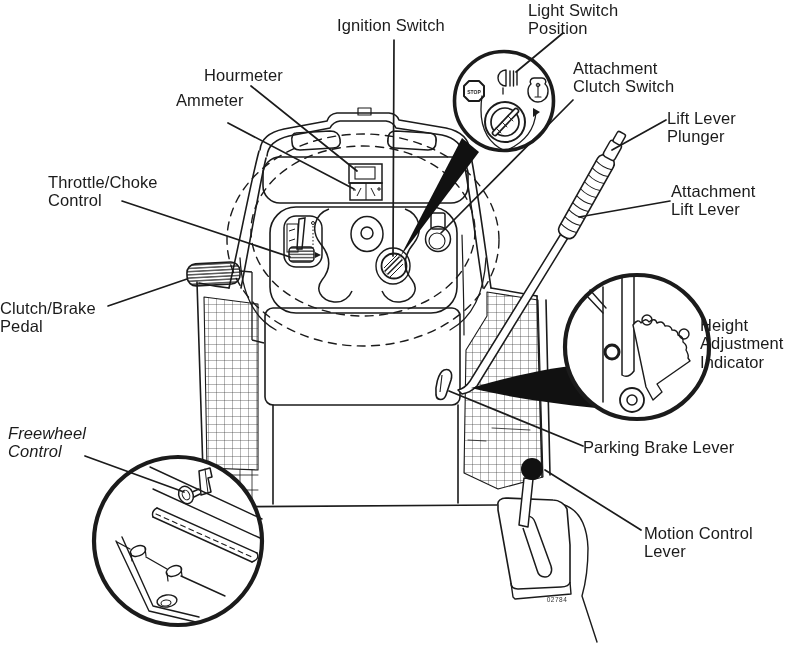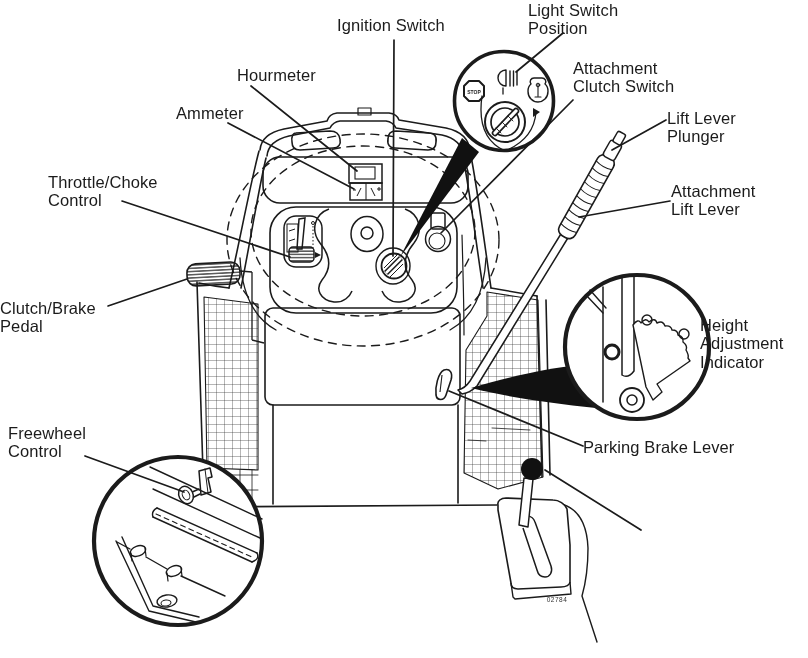--- a/index.html
+++ b/index.html
@@ -221,31 +221,33 @@
     <path d="M108,306 L187,279"></path>
     <path d="M85,456 L184,492"></path>
     <path d="M583,446 L449,391"></path>
     <path d="M641,530 L545,470"></path>
   </g>
 </svg>
 
   <div class="lbl" style="left:337px;top:16px;">Ignition Switch</div>
   <div class="lbl" style="left:528px;top:1px;">Light Switch
 Position</div>
-  <div class="lbl" style="left:204px;top:66px;margin-left:33px;">Hourmeter</div>
-  <div class="lbl" style="left:176px;top:104px;">Ammeter</div>
+  <div class="lbl" style="left:204px;top:66px;">Hourmeter</div>
+  <div class="lbl" style="left:176px;top:91px;">Ammeter</div>
   <div class="lbl" style="left:573px;top:59px;">Attachment
 Clutch Switch</div>
   <div class="lbl" style="left:667px;top:109px;">Lift Lever
 Plunger</div>
   <div class="lbl" style="left:671px;top:182px;">Attachment
 Lift Lever</div>
   <div class="lbl" style="left:48px;top:173px;">Throttle/Choke
 Control</div>
   <div class="lbl" style="left:700px;top:316px;">Height
 Adjustment
 Indicator</div>
   <div class="lbl" style="left:0px;top:299px;">Clutch/Brake
 Pedal</div>
-  <div class="lbl" style="left:8px;top:424px;">Freewheel
+  <div class="lbl" style="left:8px;top:424px;font-style:italic;">Freewheel
 Control</div>
   <div class="lbl" style="left:583px;top:438px;text-align:center;">Parking Brake Lever</div>
+  <div class="lbl" style="left:644px;top:524px;">Motion Control
+Lever</div>
 </div>
 
 </body></html>

